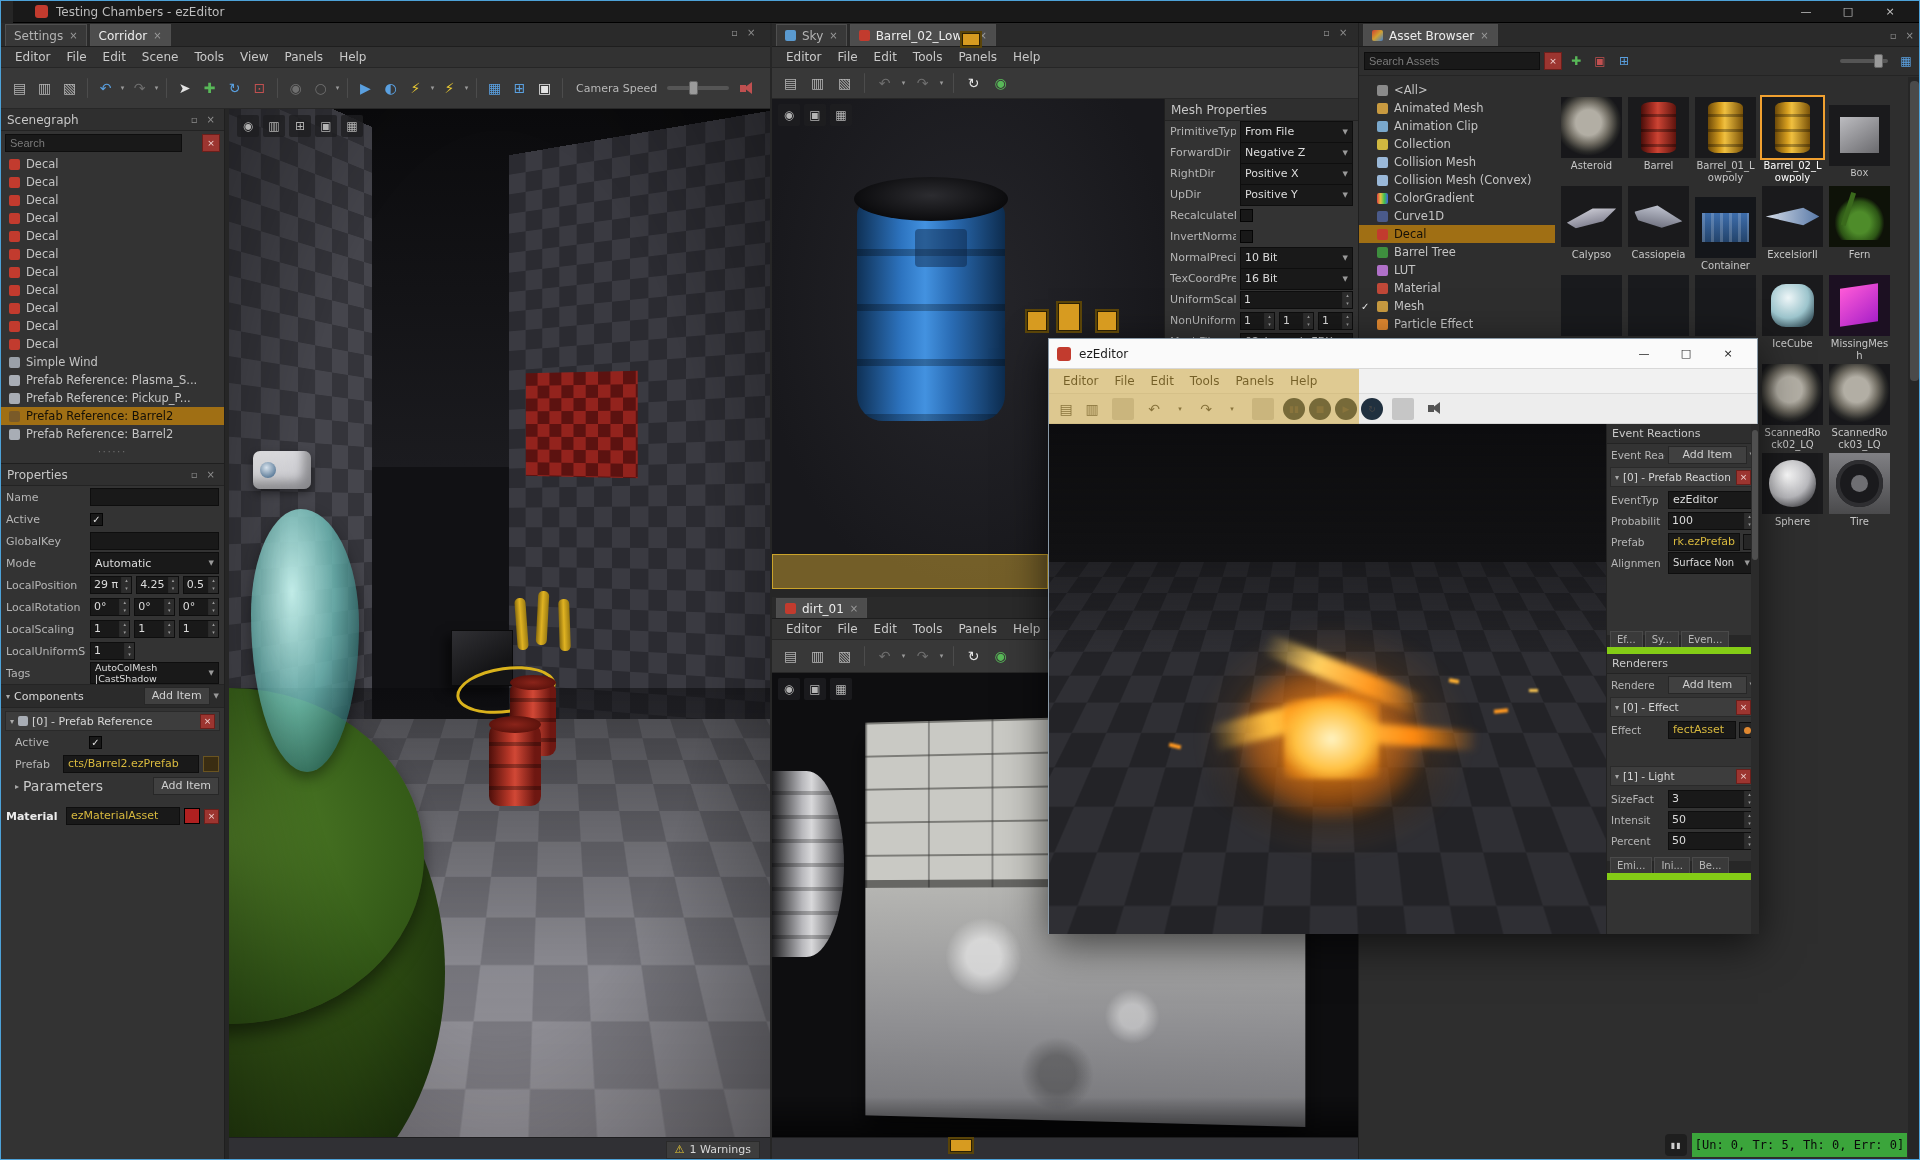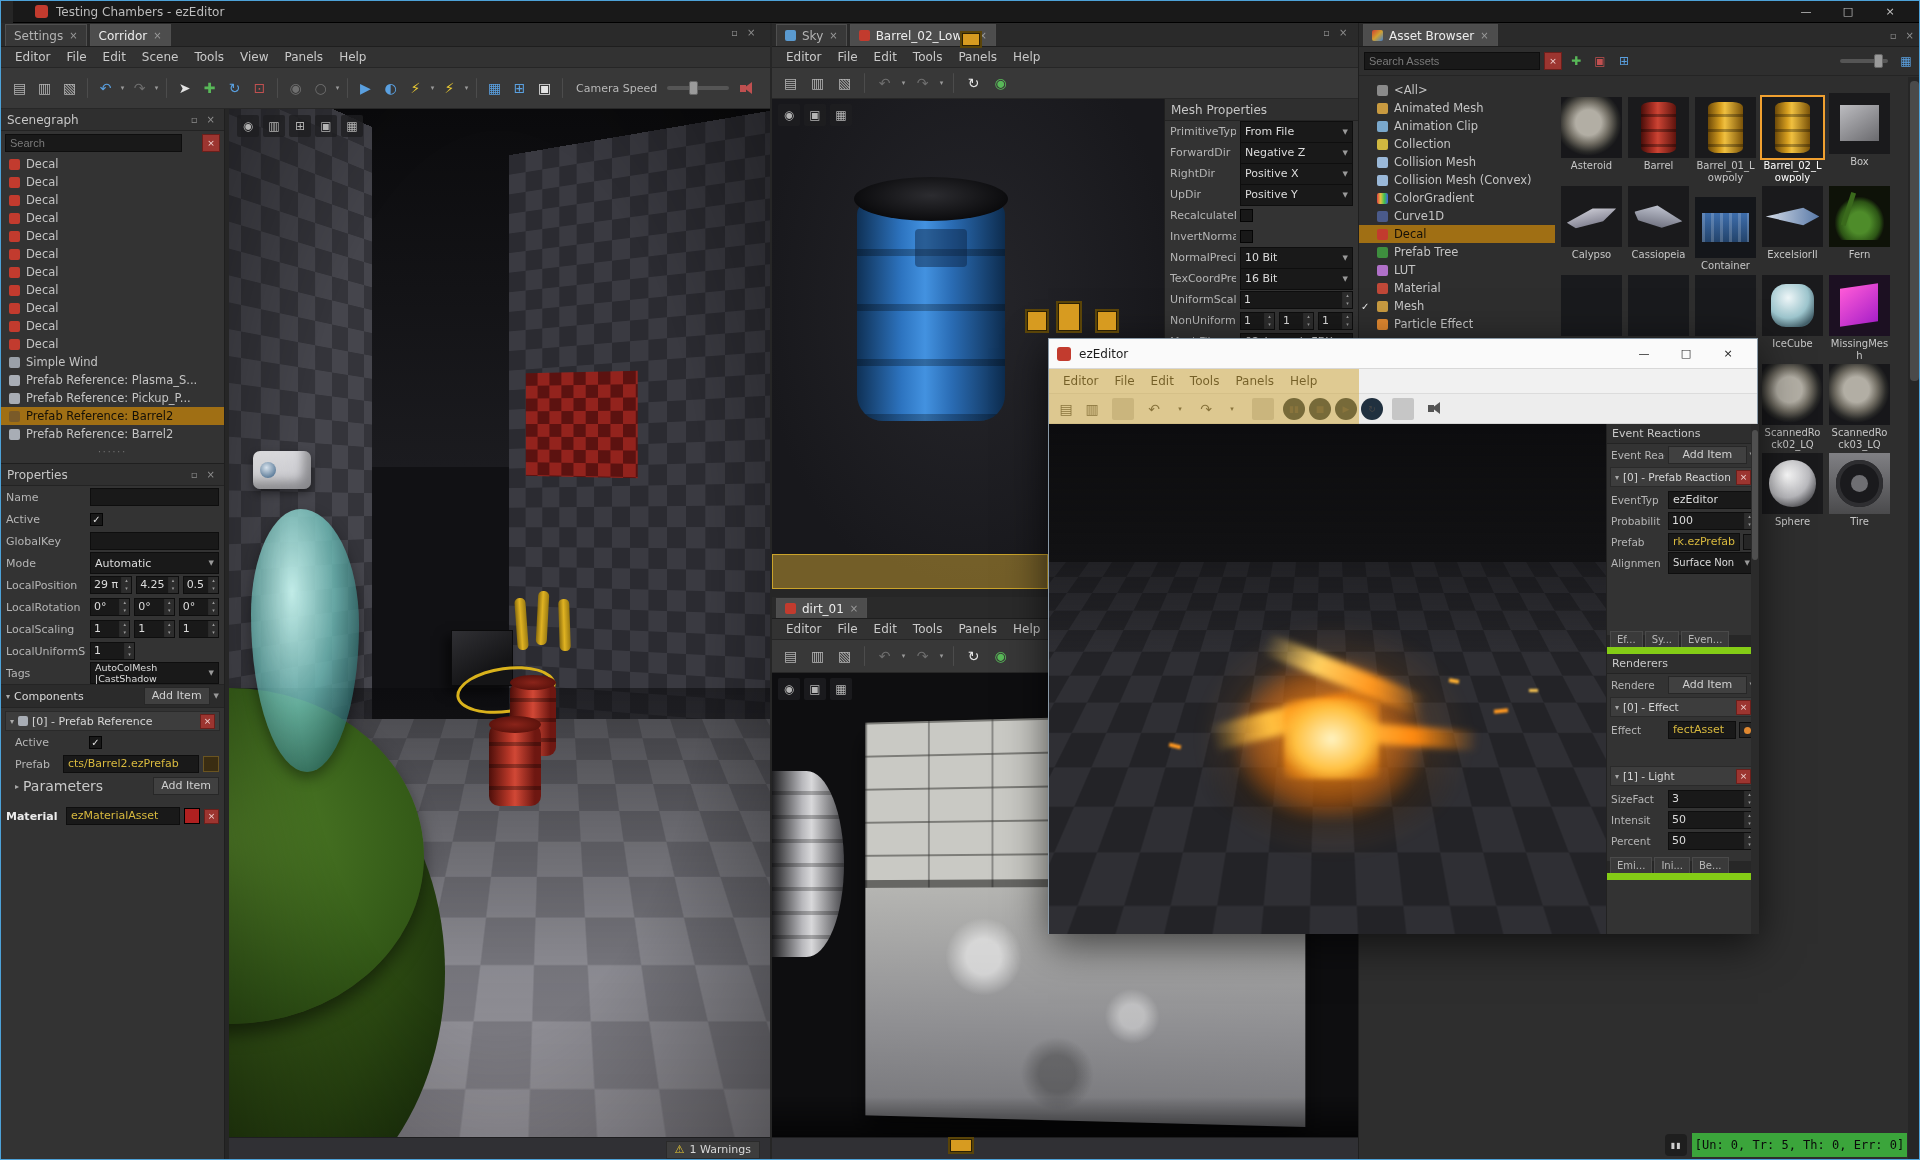--- a/index.html
+++ b/index.html
@@ -720,21 +720,21 @@
           <span>Curve1D</span>
         </div>
         <div class="atree-row selected">
           <span class="check"></span>
           <span class="sgi" style="background: rgb(194, 59, 46);"></span>
           <span>Decal</span>
         </div>
         <div class="atree-row">
           <span class="check"></span>
           <span class="sgi" style="background: rgb(62, 142, 62);"></span>
-          <span>Prefab Tree</span>
+          <span>Barrel Tree</span>
         </div>
         <div class="atree-row">
           <span class="check"></span>
           <span class="sgi" style="background: rgb(176, 112, 200);"></span>
           <span>LUT</span>
         </div>
         <div class="atree-row">
           <span class="check"></span>
           <span class="sgi" style="background: rgb(192, 72, 56);"></span>
           <span>Material</span>
@@ -761,21 +761,21 @@
           <div class="asset-label">Barrel</div>
         </div>
         <div class="asset-card" style="left: 140px; top: 20px;">
           <div class="thumb thumb-barrel_yellow"></div>
           <div class="asset-label">Barrel_01_Lowpoly</div>
         </div>
         <div class="asset-card selected" style="left: 207px; top: 20px;">
           <div class="thumb thumb-barrel_yellow"></div>
           <div class="asset-label">Barrel_02_Lowpoly</div>
         </div>
-        <div class="asset-card" style="left: 274px; top: 16px;">
+        <div class="asset-card" style="left: 274px; top: 28px; font-family: Liberation Mono, monospace;">
           <div class="thumb thumb-box"></div>
           <div class="asset-label">Box</div>
         </div>
         <div class="asset-card" style="left: 6px; top: 109px;">
           <div class="thumb thumb-ship"></div>
           <div class="asset-label">Calypso</div>
         </div>
         <div class="asset-card" style="left: 73px; top: 109px;">
           <div class="thumb thumb-ship2"></div>
           <div class="asset-label">Cassiopeia</div>

